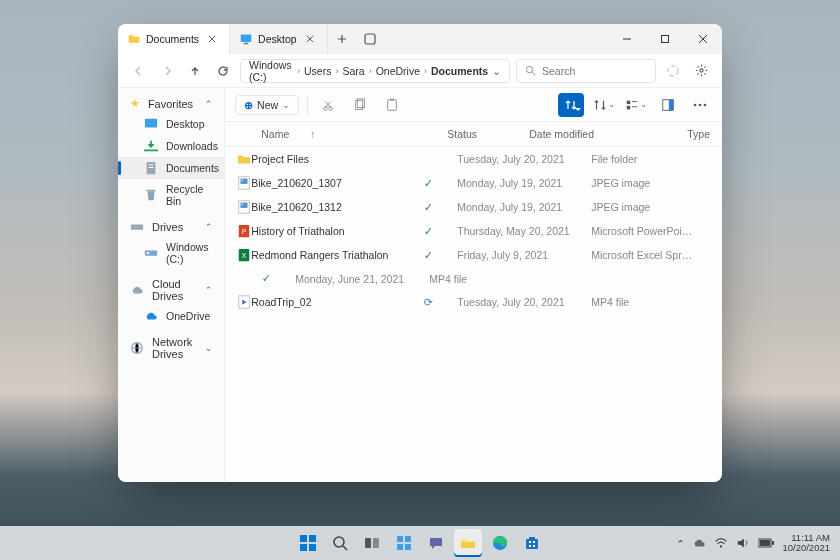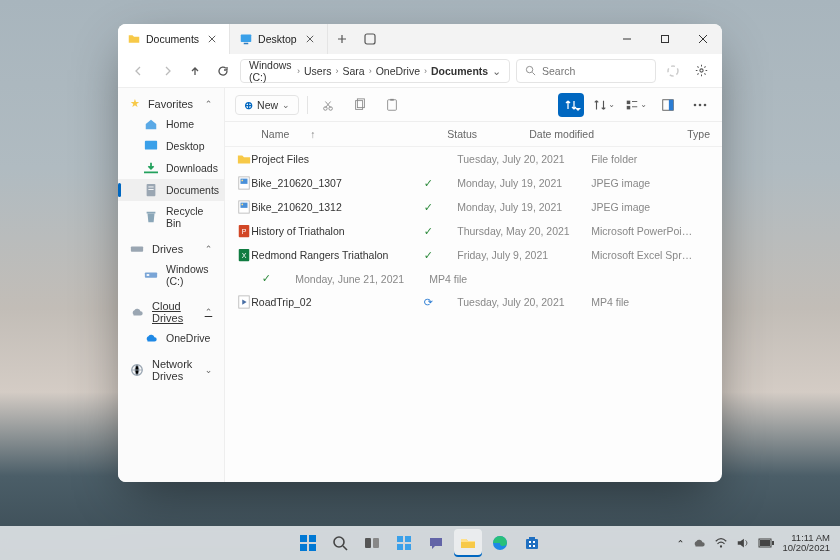--- a/index.html
+++ b/index.html
@@ -201,28 +201,20 @@
 
     <div class="sidebar">
       <div class="sgroup">
         <span class="star">★</span>
         <span>Favorites</span>
         <span class="caret">⌃</span>
       </div>
       <div class="sitem">
         <span class="sicon">
             <svg width="14" height="14" viewBox="0 0 16 16">
-              <path fill="#5aa9e6" d="M2 8l6-5 6 5v6H2z"></path>
-            </svg>
-          </span>
-        <span>Home</span>
-      </div>
-      <div class="sitem">
-        <span class="sicon">
-            <svg width="14" height="14" viewBox="0 0 16 16">
               <rect fill="#3aa0e9" x="1" y="2" width="14" height="10" rx="1"></rect>
             </svg>
           </span>
         <span>Desktop</span>
       </div>
       <div class="sitem">
         <span class="sicon">
             <svg width="14" height="14" viewBox="0 0 16 16">
               <path fill="#23a15d" d="M8 2v7M5 6l3 3 3-3" stroke="#23a15d" stroke-width="2"></path>
               <rect y="12" width="16" height="2" fill="#23a15d"></rect>
@@ -262,21 +254,21 @@
       <div class="sitem">
         <span class="sicon">
             <svg width="14" height="14" viewBox="0 0 16 16">
               <rect fill="#7aa5d6" x="1" y="5" width="14" height="6" rx="1"></rect>
               <rect fill="#fff" x="3" y="7" width="3" height="2"></rect>
             </svg>
           </span>
         <span>Windows (C:)</span>
       </div>
 
-      <div class="sgroup" style="margin-top:6px;text-decoration:underline;">
+      <div class="sgroup" style="margin-top:6px;">
         <span class="sicon">
             <svg width="14" height="14" viewBox="0 0 16 16">
               <path fill="#9aa6b2" d="M4 11a3 3 0 0 1 1-5 4 4 0 0 1 7 1 2.5 2.5 0 0 1 0 5H4z"></path>
             </svg>
           </span>
         <span>Cloud Drives</span>
         <span class="caret">⌃</span>
       </div>
       <div class="sitem">
         <span class="sicon">

